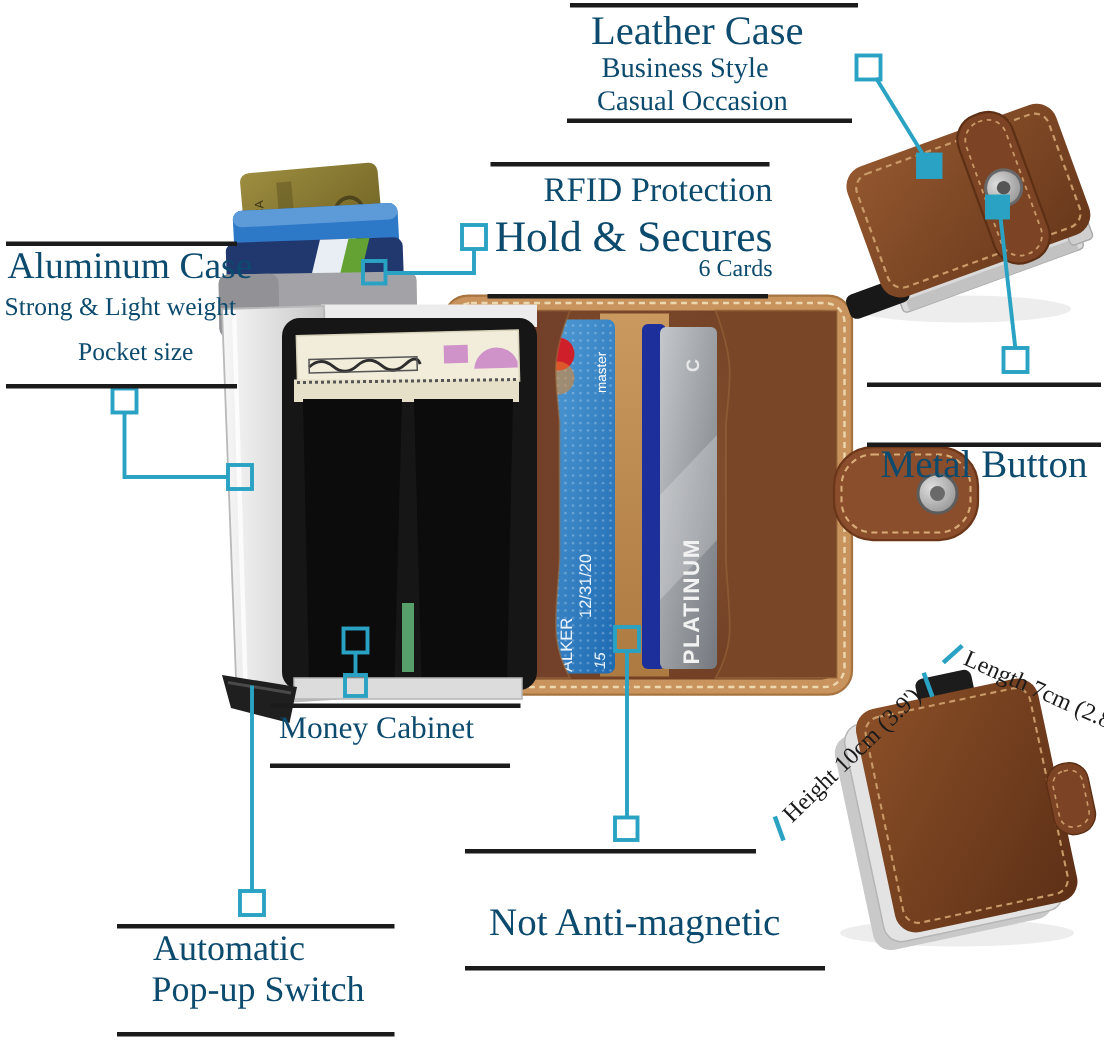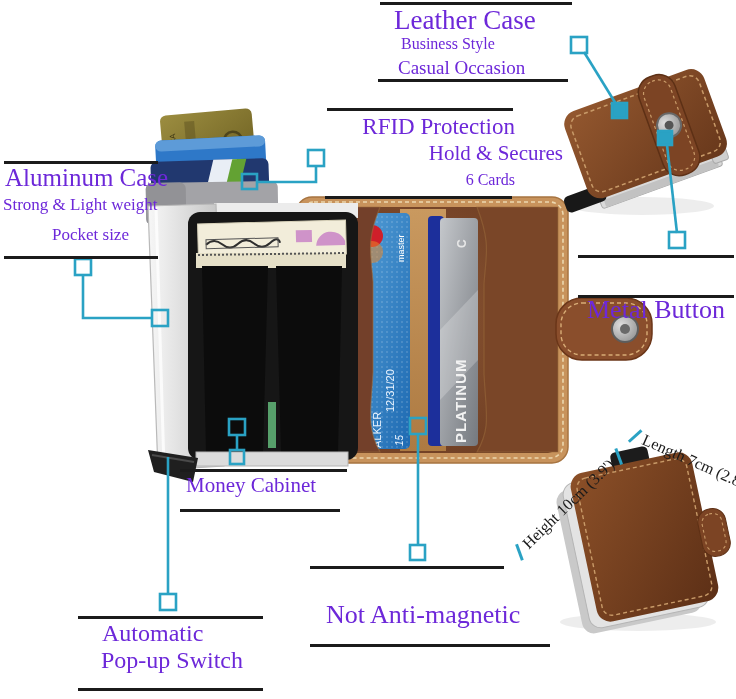--- a/index.html
+++ b/index.html
@@ -1,21 +1,21 @@
 <!DOCTYPE html>
 <html><head>
 <meta charset="utf-8">
 <style>
   html,body{margin:0;padding:0;background:#fff;}
   #stage{
     position:relative;width:736px;height:699px;background:#ffffff;overflow:hidden;
     font-family:"Liberation Serif",serif;color:#141414;
   }
   .hline{position:absolute;height:3px;background:#1b1b1b;}
-  .lbl{position:absolute;white-space:nowrap;line-height:1.04;color:#6d28d9;}
+  .lbl{position:absolute;white-space:nowrap;line-height:1.04;color:#0c4a6e;}
   .ctr{text-align:right;}
   svg{position:absolute;left:0;top:0;}
   .dim{
     position:absolute;display:flex;align-items:center;gap:7px;white-space:nowrap;
     font-size:16px;color:#1a1a1a;
   }
   .dim .tick{width:3px;height:17px;background:#2aa2c4;transform:rotate(24deg);}
 </style>
 </head>
 <body>
@@ -213,27 +213,27 @@
       <g>
         <rect x="410" y="418" width="16" height="16"></rect>
         <line x1="418" y1="434" x2="418" y2="545"></line>
         <rect x="410" y="545" width="15" height="15"></rect>
       </g>
     </g>
   </svg>
 
   <div class="hline" style="left:380px;top:2px;width:192px;"></div>
   <div class="lbl" style="left:394px;top:6px;font-size:27px;">Leather Case</div>
-  <div class="lbl" style="left:401px;top:36px;font-size:16px;">Business Style</div>
+  <div class="lbl" style="left:401px;top:36px;font-size:19px;">Business Style</div>
   <div class="lbl" style="left:398px;top:58px;font-size:19px;">Casual Occasion</div>
   <div class="hline" style="left:378px;top:79px;width:190px;"></div>
 
   <div class="hline" style="left:327px;top:108px;width:186px;"></div>
   <div class="lbl ctr" style="left:325px;top:115px;width:190px;font-size:23px;">RFID Protection</div>
-  <div class="lbl ctr" style="left:325px;top:143px;width:190px;font-size:21px;padding-left:48px;">Hold &amp; Secures</div>
+  <div class="lbl ctr" style="left:325px;top:143px;width:190px;font-size:29px;">Hold &amp; Secures</div>
   <div class="lbl ctr" style="left:325px;top:172px;width:190px;font-size:16px;">6 Cards</div>
   <div class="hline" style="left:325px;top:196px;width:187px;"></div>
 
   <div class="hline" style="left:4px;top:161px;width:154px;"></div>
   <div class="lbl" style="left:5px;top:165px;font-size:25px;">Aluminum Case</div>
   <div class="lbl" style="left:3px;top:196px;font-size:17px;">Strong &amp; Light weight</div>
   <div class="lbl" style="left:8px;top:226px;font-size:17px;margin-left:44px;">Pocket size</div>
   <div class="hline" style="left:4px;top:256px;width:154px;"></div>
 
   <div class="hline" style="left:578px;top:255px;width:156px;"></div>

